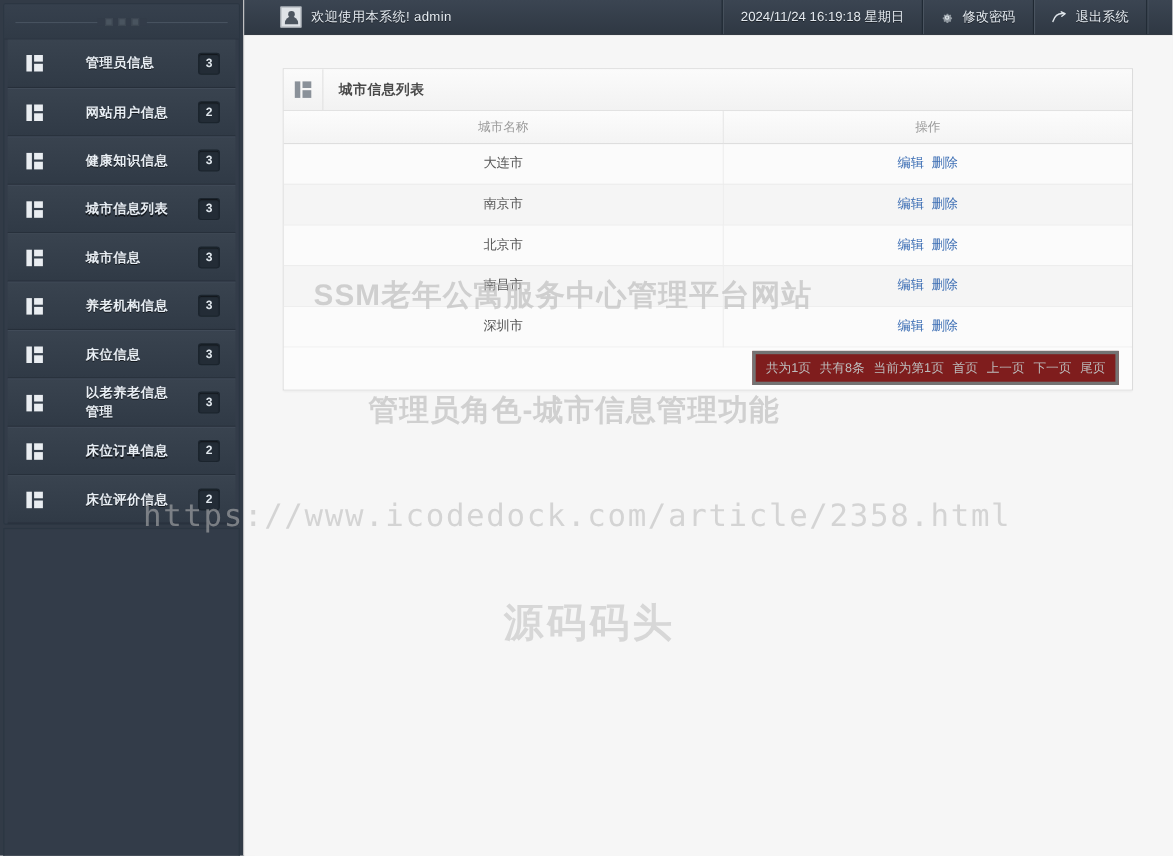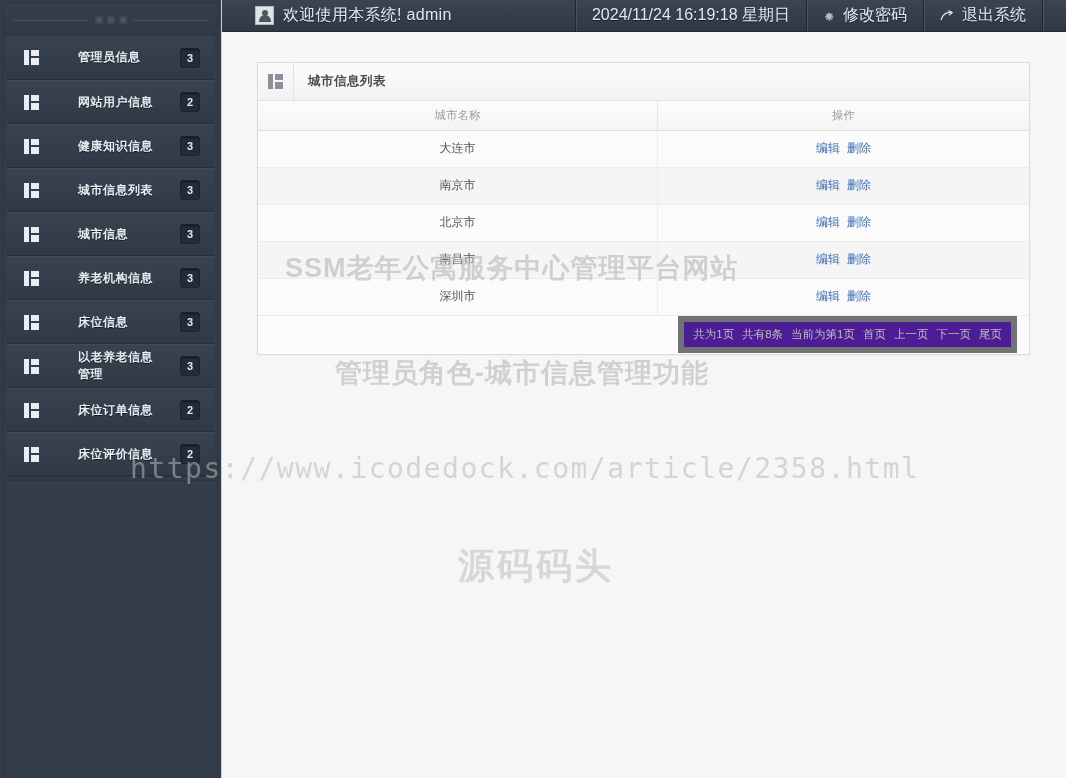--- a/index.html
+++ b/index.html
@@ -95,21 +95,21 @@
   }
 
   
   #topbar {
     position: absolute; left: 222px; top: 0;
     width: 844px; height: 32px;
     background: linear-gradient(#3b4552, #2f3843);
     border-bottom: 1px solid #222a33;
     display: flex; align-items: stretch;
     color: #e4eaf0;
-    font-size: 16px;
+    font-size: 12px;
   }
   .tb-left {
     display: flex; align-items: center; gap: 9px;
     padding: 0 14px 0 33px;
     flex: 1;
   }
   .tb-user-icon {
     width: 19px; height: 19px;
     background: #dfe3e7;
     border: 1px solid #b4bac0;
@@ -197,23 +197,23 @@
   table.grid td.ops a + a { margin-left: 7px; }
 
   .pager {
     height: 38px;
     display: flex; align-items: center; justify-content: flex-end;
     padding-right: 12px;
     background: #fcfcfc;
   }
   .pager-inner {
     display: flex; align-items: center; gap: 8px;
-    border: 6px solid #737373;
+    border: 3px solid #737373;
     padding: 5px 9px;
-    background: #4c1d95;
+    background: #7f1d1d;
   }
   .pager-inner span, .pager-inner a {
     font-size: 11.5px; color: #bdbdbd; text-decoration: none;
   }
   .pager-inner a { cursor: pointer; }
 
   
   .wm {
     position: absolute;
     color: #b9b9b9;

